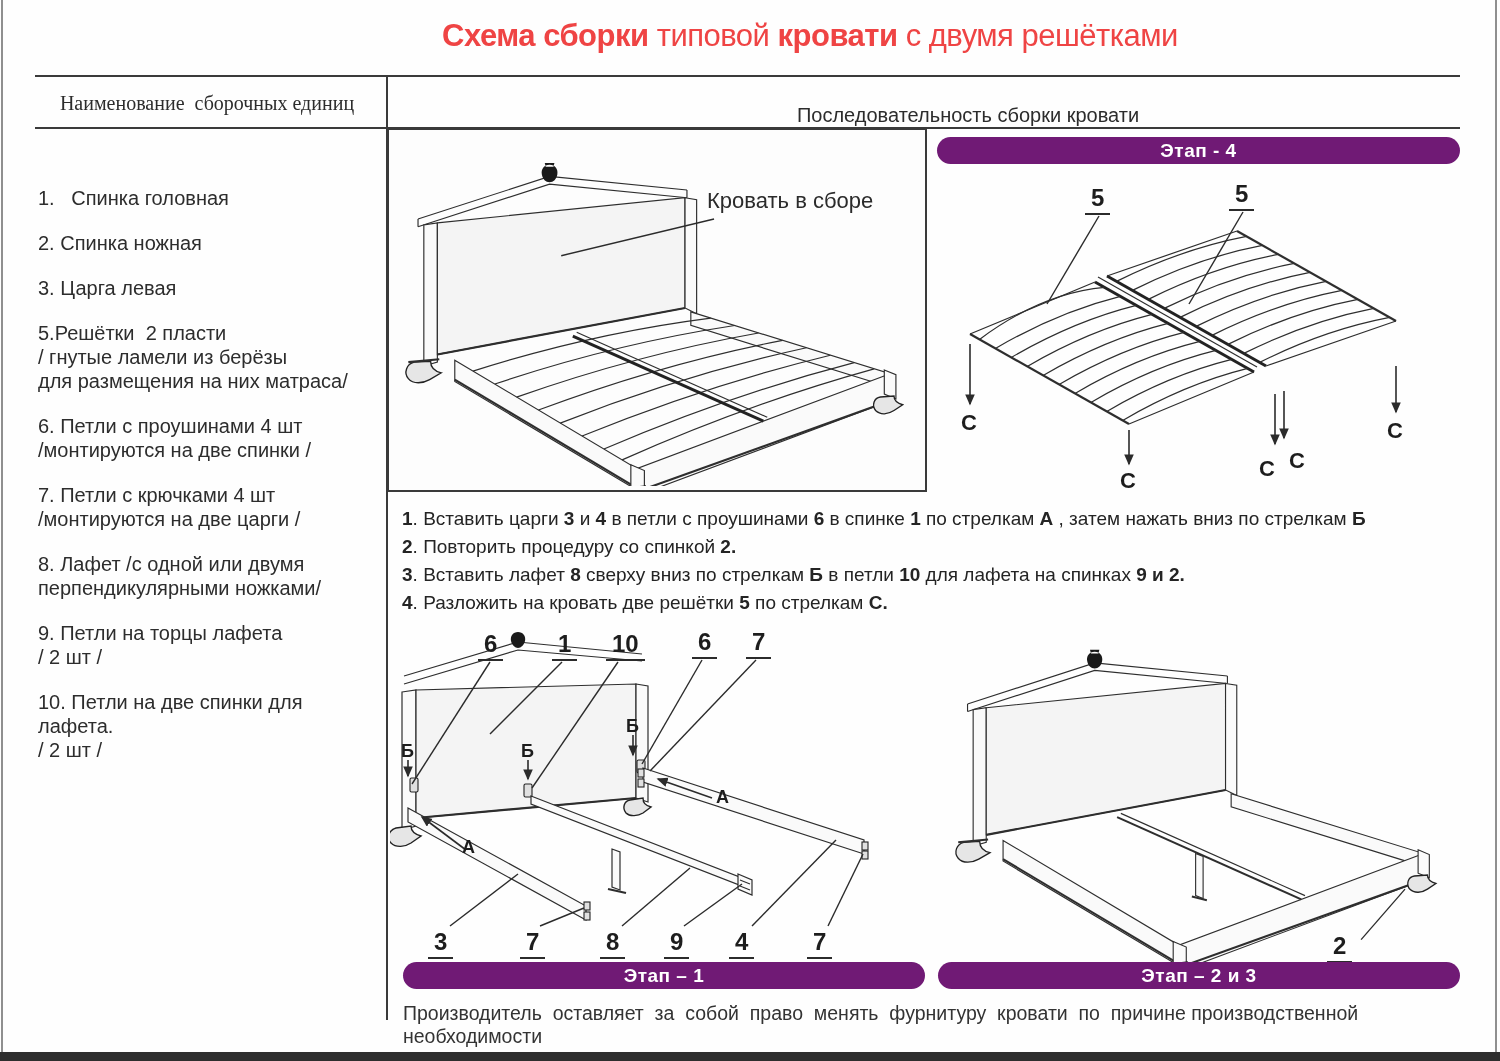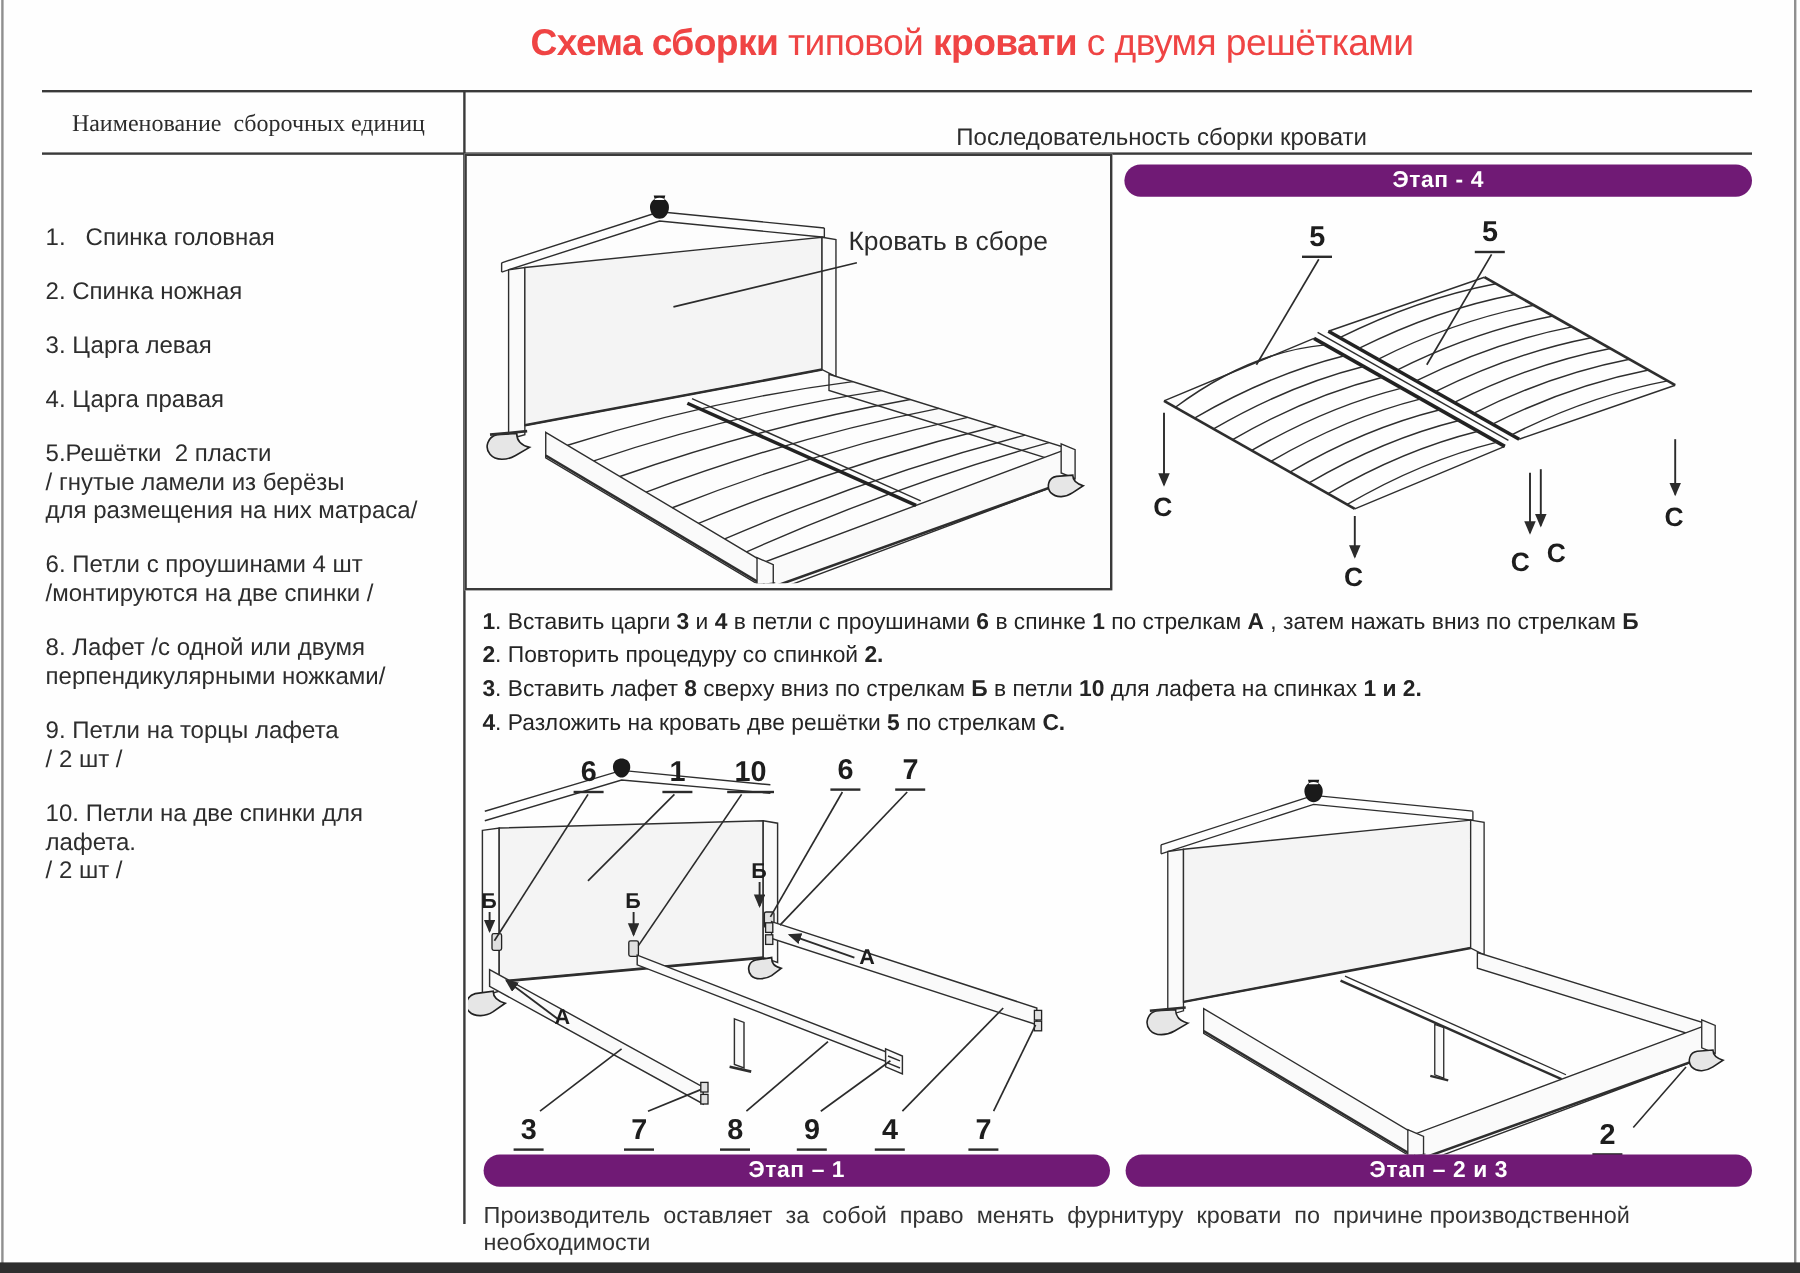--- a/index.html
+++ b/index.html
@@ -56,26 +56,27 @@
   <div class="rule" style="left:35px;top:127px;width:1425px;"></div>
   <div class="vdiv" style="left:386px;top:75px;height:945px;"></div>
 
   <div class="colhead" style="left:32px;top:92px;width:350px;font-family:Liberation Serif, serif;">Наименование  сборочных единиц</div>
   <div class="colhead" style="left:388px;top:104px;width:1072px;padding-left:44px;">Последовательность сборки кровати</div>
 
   <div class="parts">
     <div class="part-item">1.   Спинка головная</div>
     <div class="part-item">2. Спинка ножная</div>
     <div class="part-item">3. Царга левая</div>
-    <div class="part-item">4. Царга правая</div>
     <div class="part-item">5.Решётки  2 пласти
 / гнутые ламели из берёзы
 для размещения на них матраса/</div>
     <div class="part-item">6. Петли с проушинами 4 шт
 /монтируются на две спинки /</div>
+    <div class="part-item">7. Петли с крючками 4 шт
+/монтируются на две царги /</div>
     <div class="part-item">8. Лафет /с одной или двумя
 перпендикулярными ножками/</div>
     <div class="part-item">9. Петли на торцы лафета
 / 2 шт /</div>
     <div class="part-item">10. Петли на две спинки для лафета.
 / 2 шт /</div>
   </div>
 
   <div class="panelbox" style="left:387px;top:128px;width:536px;height:360px;">
     <svg width="534" height="356" viewBox="0 0 540 368">
@@ -172,21 +173,21 @@
     <span class="c-marker" style="left:24px;top:246px;">С</span>
     <span class="c-marker" style="left:183px;top:304px;">С</span>
     <span class="c-marker" style="left:322px;top:292px;">С</span>
     <span class="c-marker" style="left:352px;top:284px;">С</span>
     <span class="c-marker" style="left:450px;top:254px;">С</span>
   </div>
 
   <div class="instr">
     <div><span class="b">1</span><span>. Вставить царги </span><span class="b">3</span><span> и </span><span class="b">4</span><span> в петли с проушинами </span><span class="b">6</span><span> в спинке </span><span class="b">1</span><span> по стрелкам </span><span class="b">А</span><span> , затем нажать вниз по стрелкам </span><span class="b">Б</span></div>
     <div><span class="b">2</span><span>. Повторить процедуру со спинкой </span><span class="b">2.</span></div>
-    <div><span class="b">3</span><span>. Вставить лафет </span><span class="b">8</span><span> сверху вниз по стрелкам </span><span class="b">Б</span><span> в петли </span><span class="b">10</span><span> для лафета на спинках </span><span class="b">1 и 2.</span></div>
+    <div><span class="b">3</span><span>. Вставить лафет </span><span class="b">8</span><span> сверху вниз по стрелкам </span><span class="b">Б</span><span> в петли </span><span class="b">10</span><span> для лафета на спинках </span><span class="b">9 и 2.</span></div>
     <div><span class="b">4</span><span>. Разложить на кровать две решётки </span><span class="b">5</span><span>  по стрелкам </span><span class="b">С.</span></div>
   </div>
 
   <div class="panel" style="left:390px;top:618px;width:537px;height:345px;">
     <svg width="537" height="345" viewBox="0 0 537 345">
       <defs>
         <marker id="ah2" markerWidth="9" markerHeight="8" refX="6" refY="3" orient="auto" markerUnits="strokeWidth">
           <path d="M0,0 L7,3 L0,6 z" fill="#2b2b2b"></path>
         </marker>
       </defs>

